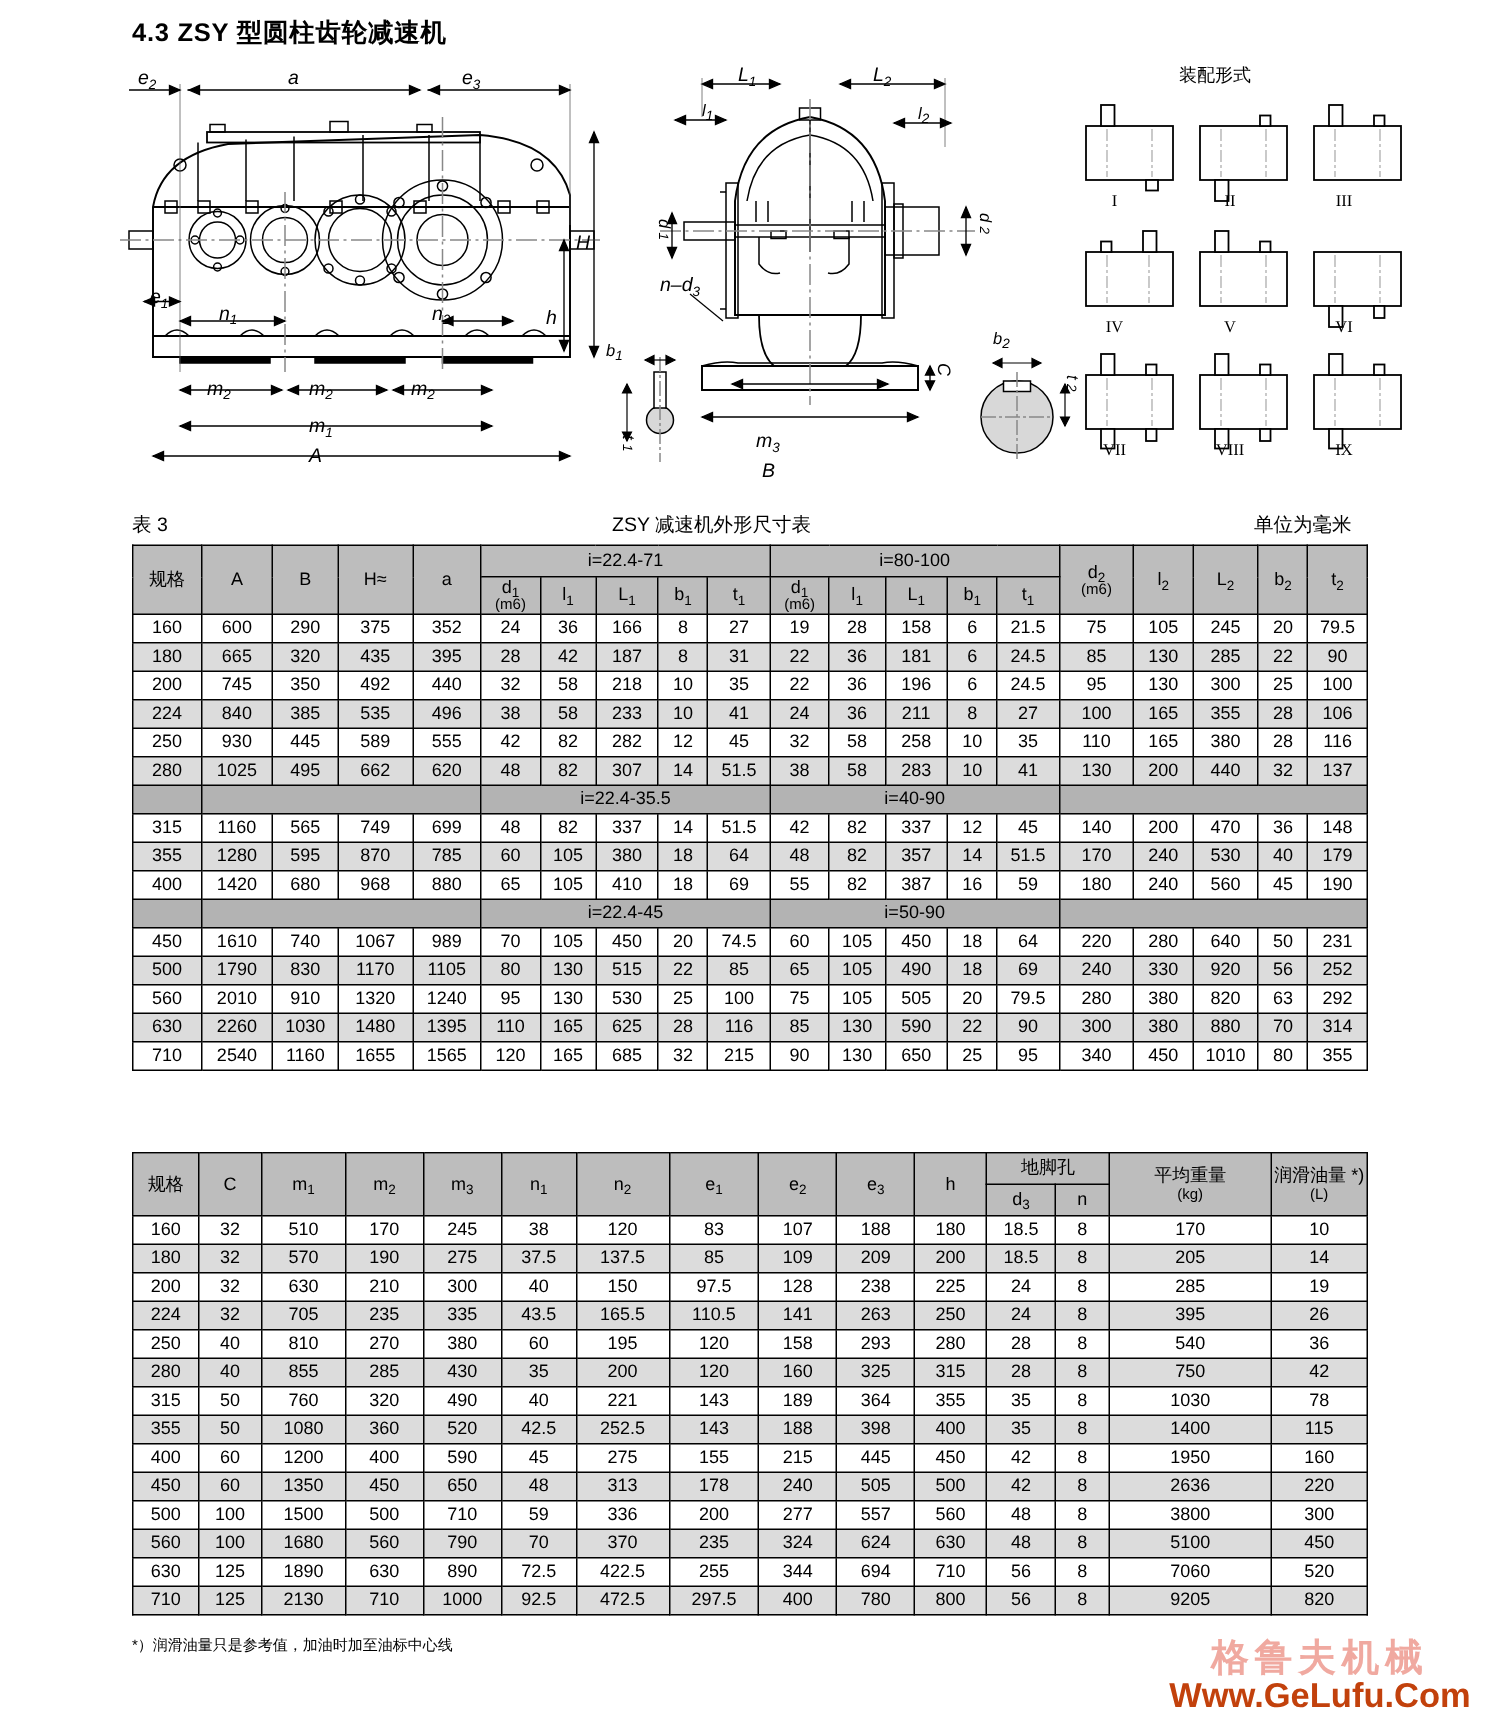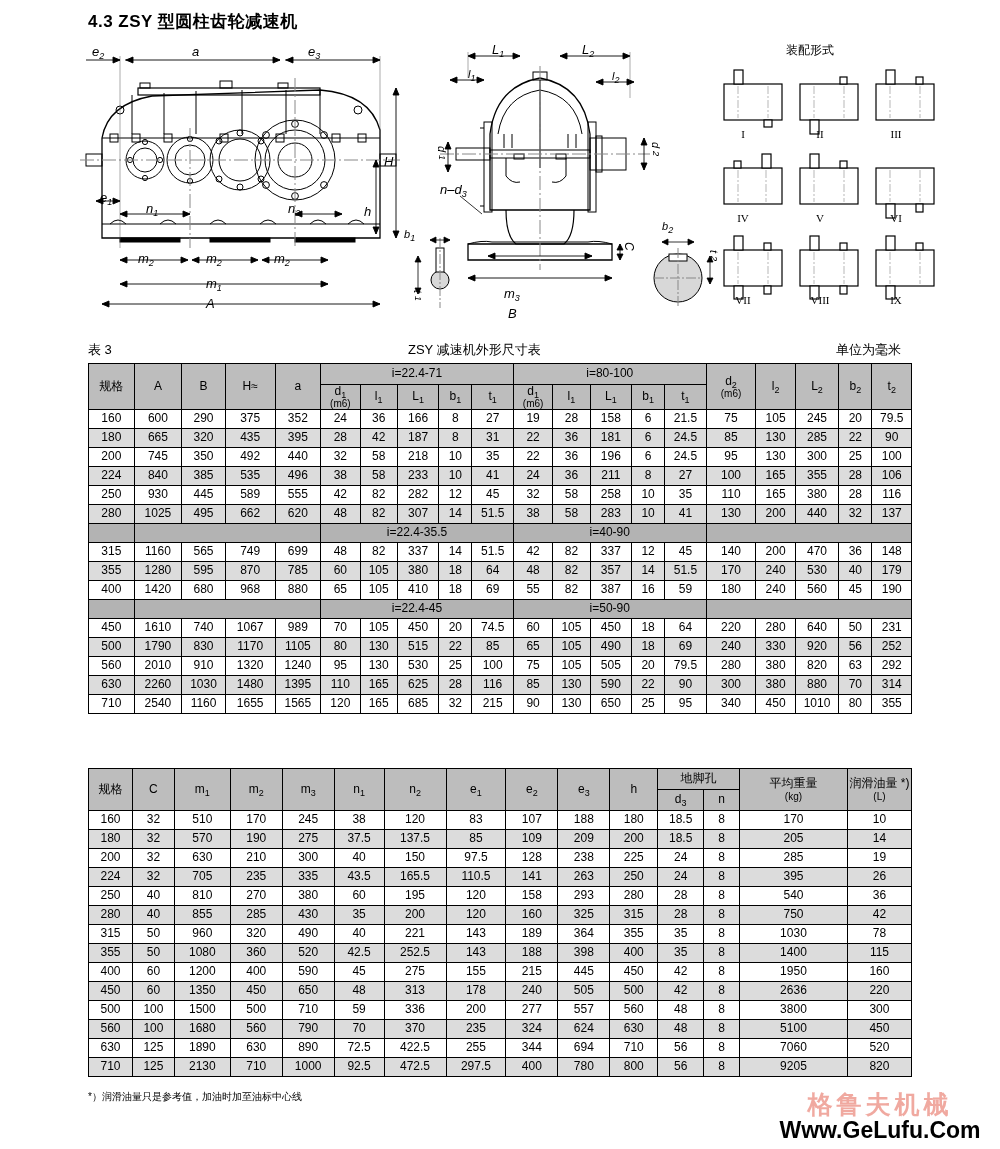--- a/index.html
+++ b/index.html
@@ -75,21 +75,21 @@
   .watermark {
     position: absolute; left: 762px; top: 1092px;
     width: 236px; text-align: center; user-select: none;
   }
   .wm-cn {
     font-size: 25px; font-weight: bold; color: #f0a9a0;
     font-family: "DejaVu Sans", sans-serif; letter-spacing: 4px;
     line-height: 1.05;
   }
   .wm-en {
-    font-size: 23px; font-weight: bold; color: #000000;
+    font-size: 23px; font-weight: bold; color: #c2410c;
     font-family: "Liberation Sans", sans-serif; line-height: 1.05;
   }
 </style>
 </head>
 <body>
 
 <div id="page">
 
   <div class="doc-title">4.3  ZSY 型圆柱齿轮减速机</div>
 
@@ -973,21 +973,21 @@
           <td>325</td>
           <td>315</td>
           <td>28</td>
           <td>8</td>
           <td>750</td>
           <td>42</td>
         </tr>
         <tr>
           <td>315</td>
           <td>50</td>
-          <td>960</td>
+          <td>760</td>
           <td>320</td>
           <td>490</td>
           <td>40</td>
           <td>221</td>
           <td>143</td>
           <td>189</td>
           <td>364</td>
           <td>355</td>
           <td>35</td>
           <td>8</td>

